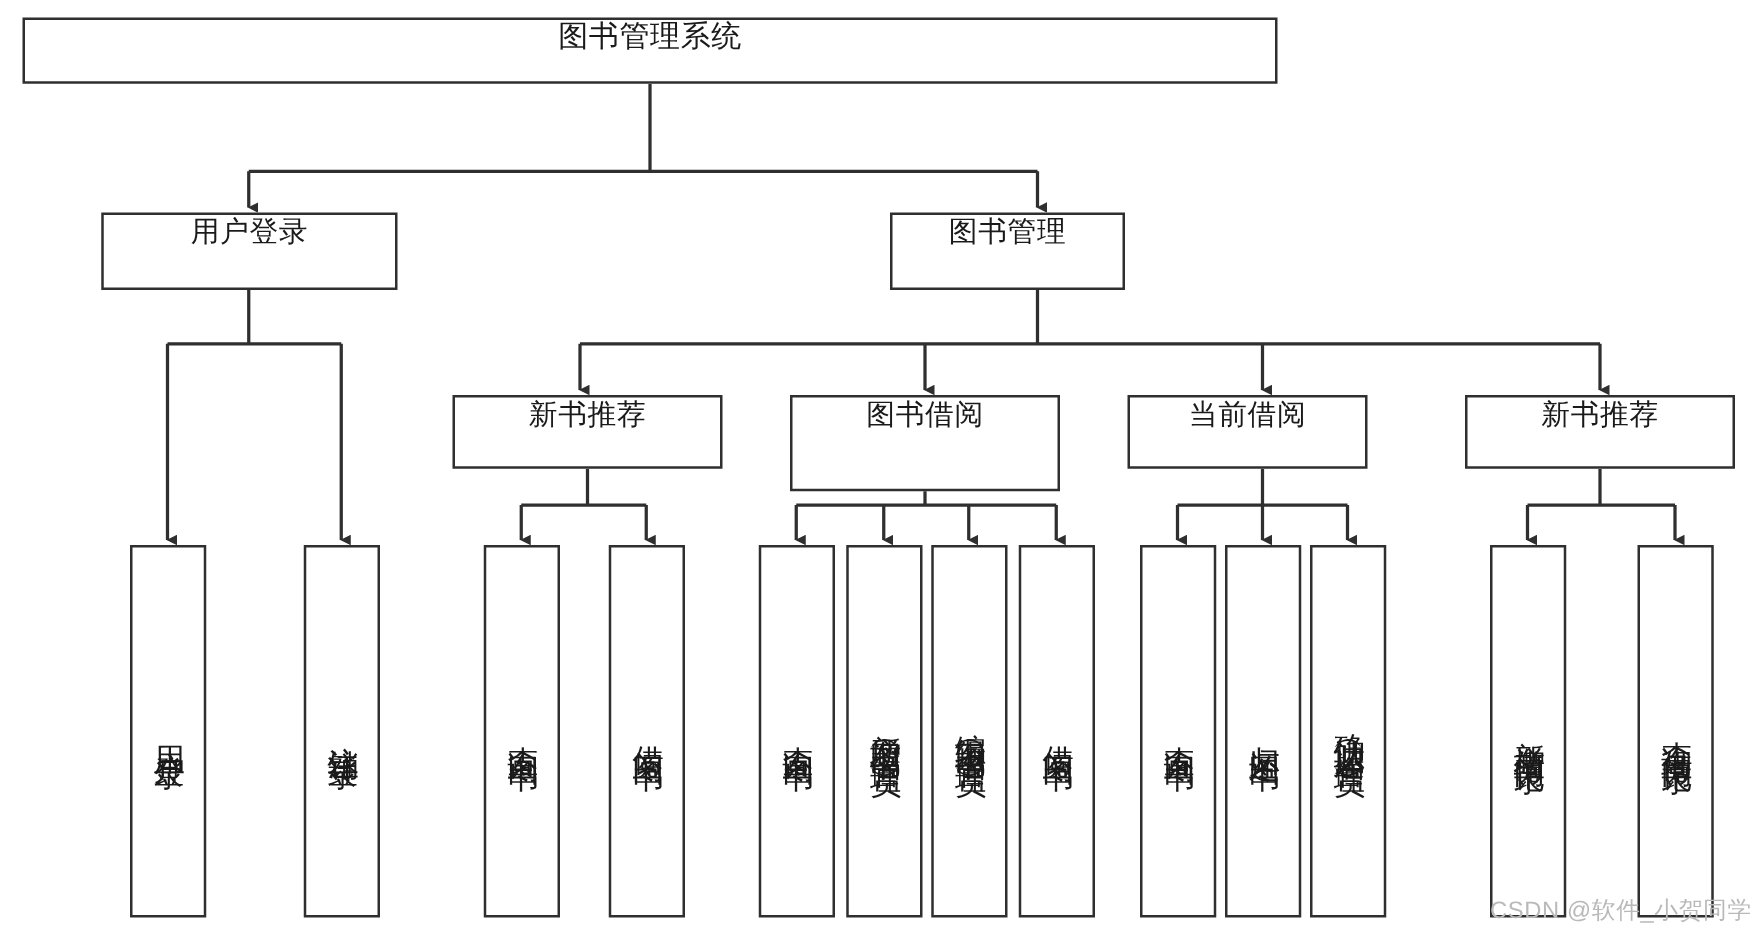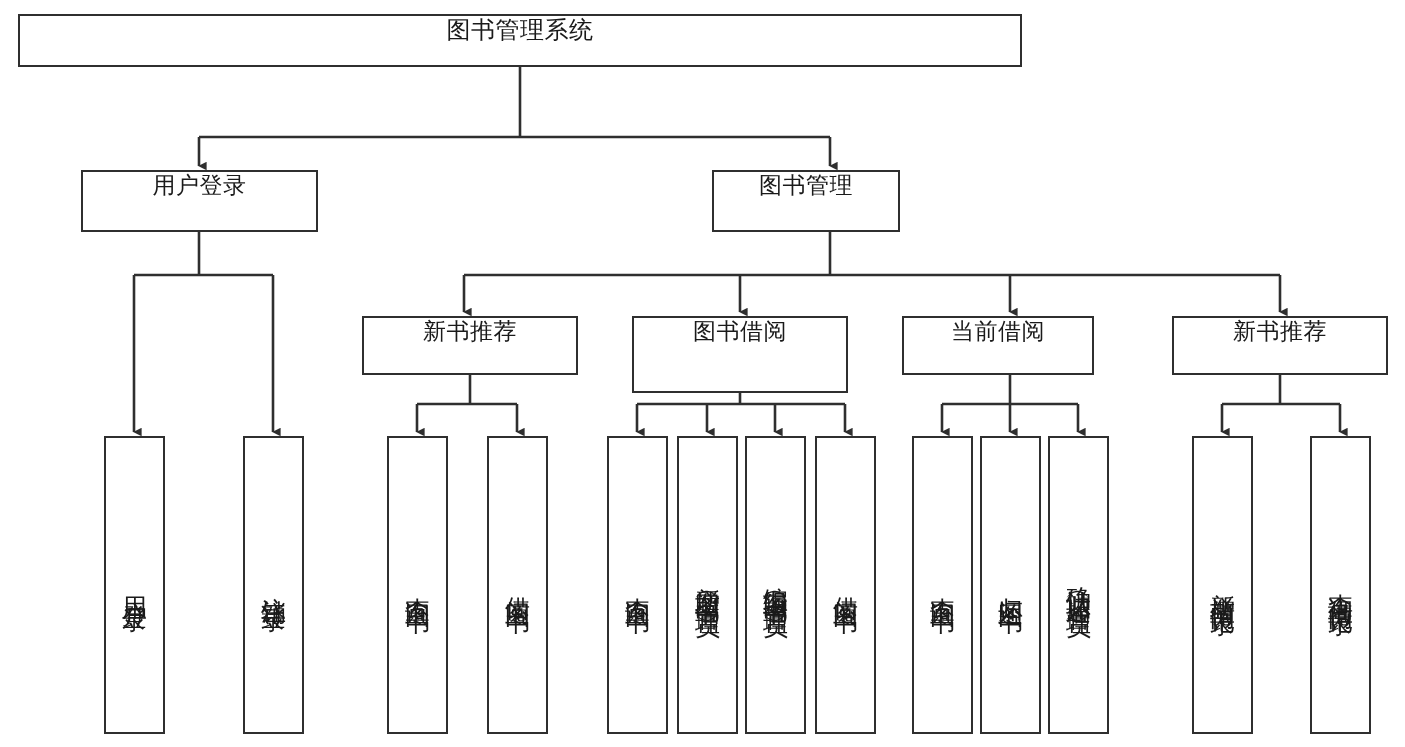--- a/index.html
+++ b/index.html
@@ -188,14 +188,15 @@
     <span class="label">确认归还（管理员）</span>
   </div>
 
   <div class="node vert" style="left:1192px; top:436px; width:61px; height:298px;">
     <span class="label">新增借阅记录</span>
   </div>
   <div class="node vert" style="left:1310px; top:436px; width:61px; height:298px;">
     <span class="label">查询借阅记录</span>
   </div>
 
+  <div class="watermark" style="left:1192px; top:715px;">CSDN @软件_小贺同学</div>
 
 </div>
 
 </body></html>

